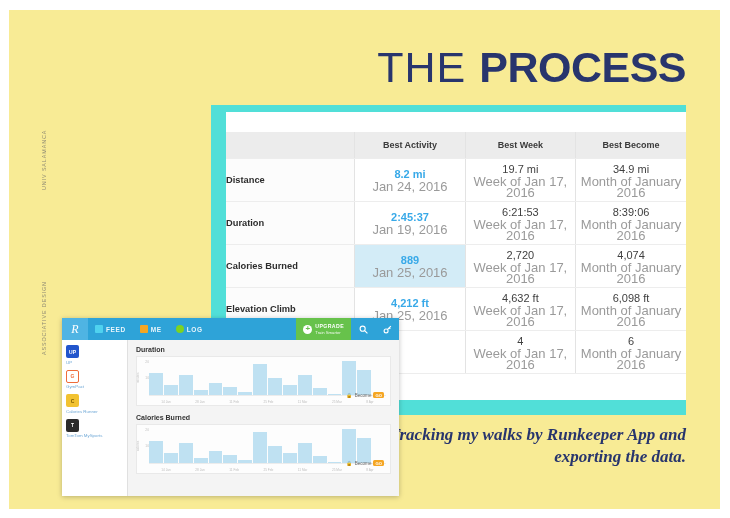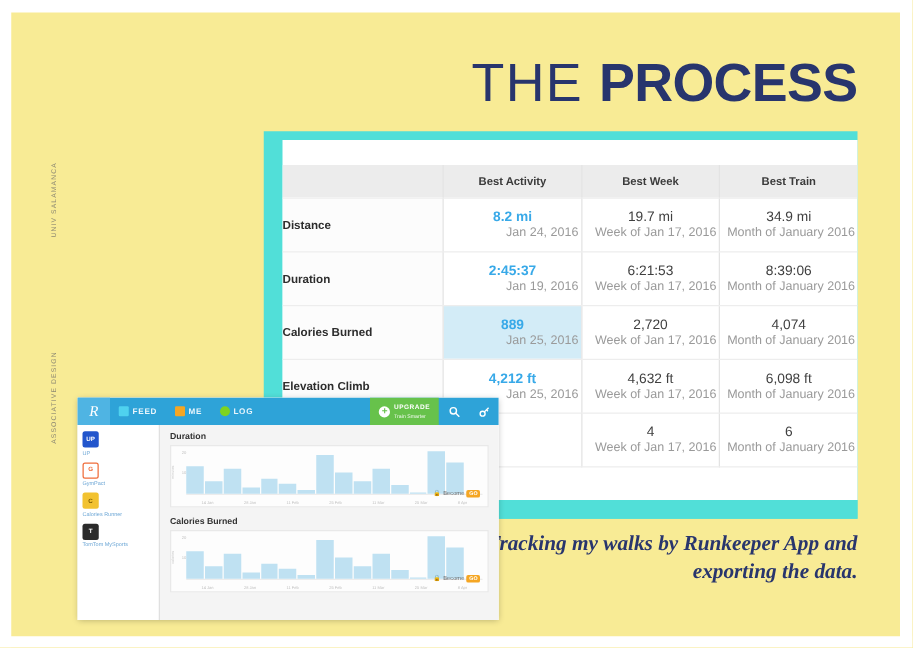--- a/index.html
+++ b/index.html
@@ -116,24 +116,23 @@
     background: #fcfcfc;
   }
   td.cell { padding: 3px 2px; }
   .val {
     font-size: 11px;
     color: #3f3f3f;
     line-height: 14px;
   }
   .val.blue { color: #38a9e8; font-weight: bold; }
   .sub {
-    font-size: 10px;
+    font-size: 13px;
     color: #9a9a9a;
     line-height: 11px;
-    text-align: right;
   }
   td.hl { background: #d3ecf7; }
 
   
   col.c0 { width: 28%; }
   col.c1 { width: 24%; }
   col.c2 { width: 24%; }
   col.c3 { width: 24%; }
 
   
@@ -336,21 +335,21 @@
           <col class="c0">
           <col class="c1">
           <col class="c2">
           <col class="c3">
         </colgroup>
       <thead>
         <tr>
           <th class="corner"></th>
           <th>Best Activity</th>
           <th>Best Week</th>
-          <th>Best Train</th>
+          <th>Best Become</th>
         </tr>
       </thead>
       <tbody id="table-body">
           <tr>
             <td class="rowlabel">Distance</td>
             <td class="cell">
               <div class="val blue">8.2 mi</div>
               <div class="sub">Jan 24, 2016</div>
             </td>
             <td class="cell">

